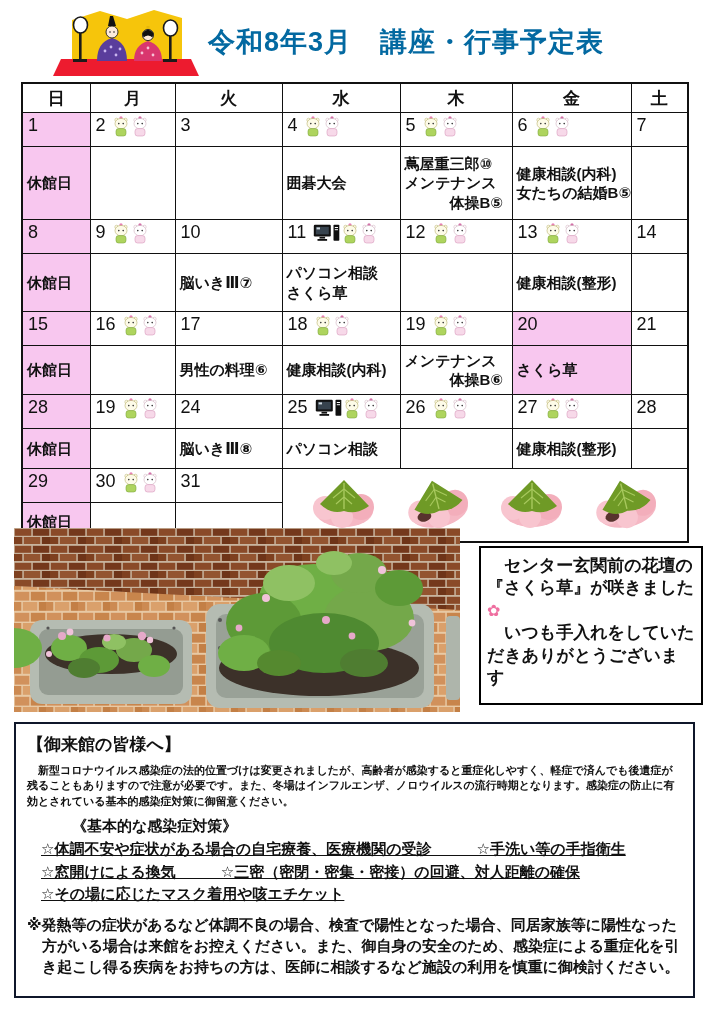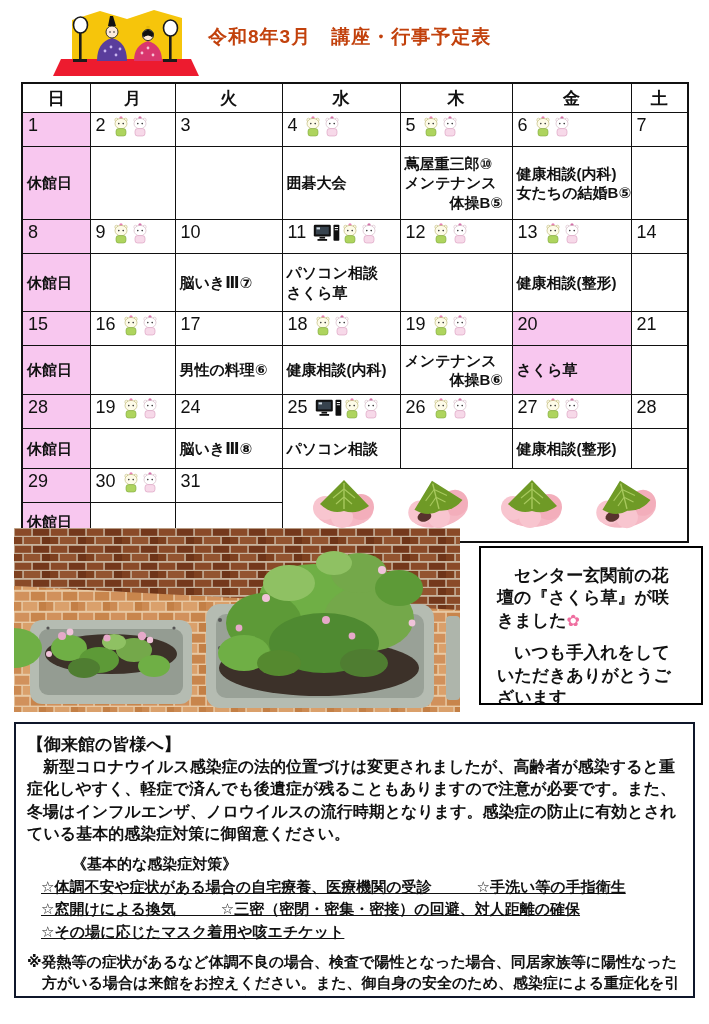--- a/index.html
+++ b/index.html
@@ -1,22 +1,22 @@
 <!DOCTYPE html>
 <html><head>
 <meta charset="utf-8">
 <style>
   html,body{margin:0;padding:0;background:#fff;}
   .page{position:relative;width:709px;height:1024px;background:#fff;overflow:hidden;
         font-family:"Liberation Sans","DejaVu Sans",sans-serif;color:#111;}
 
   
   .hina{position:absolute;left:50px;top:6px;}
-  .page-title{position:absolute;left:208px;top:24px;font-size:19px;font-weight:bold;
-              color:#c2410c;letter-spacing:1px;white-space:nowrap;}
+  .page-title{position:absolute;left:208px;top:24px;font-size:27px;font-weight:bold;
+              color:#0369a1;letter-spacing:1px;white-space:nowrap;}
 
   
   table.cal{position:absolute;left:21px;top:82px;width:666px;border-collapse:collapse;
             table-layout:fixed;border:2px solid #111;}
   table.cal th,table.cal td{border:1.5px solid #111;overflow:hidden;}
   table.cal th{height:26px;font-size:17px;font-weight:bold;text-align:center;background:#fff;}
   td.date{height:31px;vertical-align:top;padding:2px 1px 0 5px;white-space:nowrap;font-size:18px;}
   td.date .num{margin-right:7px;}
   td.date svg{vertical-align:middle;margin-right:2px;}
   td.ev{font-weight:bold;font-size:15px;vertical-align:middle;padding:1px 1px 1px 4px;line-height:1.3;}
@@ -24,28 +24,28 @@
   .e0 td{height:70px}.e1 td{height:55px}.e2 td{height:46px}.e3 td{height:37px}.e4 td{height:36px}
   .pink{background:#f8c7ef;}
   td.mochi{vertical-align:middle;text-align:center;}
   td.mochi .m{display:inline-block;margin:0 11px;}
   td.mochi .tilt{transform:rotate(-14deg);}
 
   
   .photo{position:absolute;left:14px;top:528px;width:446px;height:184px;}
   .note-box{position:absolute;left:479px;top:546px;width:208px;height:141px;border:2.5px solid #000;
             padding:7px 6px;font-weight:bold;font-size:17px;line-height:1.32;overflow:hidden;}
-  .note-line{margin:10px;}
+  .note-line{margin:0;}
   .flower{color:#ef6fa0;font-size:16px;}
 
   
   .notice{position:absolute;left:14px;top:722px;width:655px;height:254px;border:2px solid #0f172a;
           padding:9px 11px;font-weight:bold;overflow:hidden;}
   .notice-title{font-size:17px;}
-  .notice-para{font-size:16px;line-height:1.4;margin-top:1px;font-family:Liberation Mono, monospace;}
+  .notice-para{font-size:11px;line-height:1.4;margin-top:7px;}
   .measures-title{font-size:15px;margin:8px 0 2px 45px;}
   .measures div{font-size:15px;line-height:1.5;margin-left:14px;white-space:nowrap;text-decoration:underline;}
   .notice-warning{font-size:15px;line-height:1.4;margin-top:8px;padding-left:15px;text-indent:-15px;}
 </style>
 </head>
 <body>
 
 <div class="page">
 
   <div class="hina">

